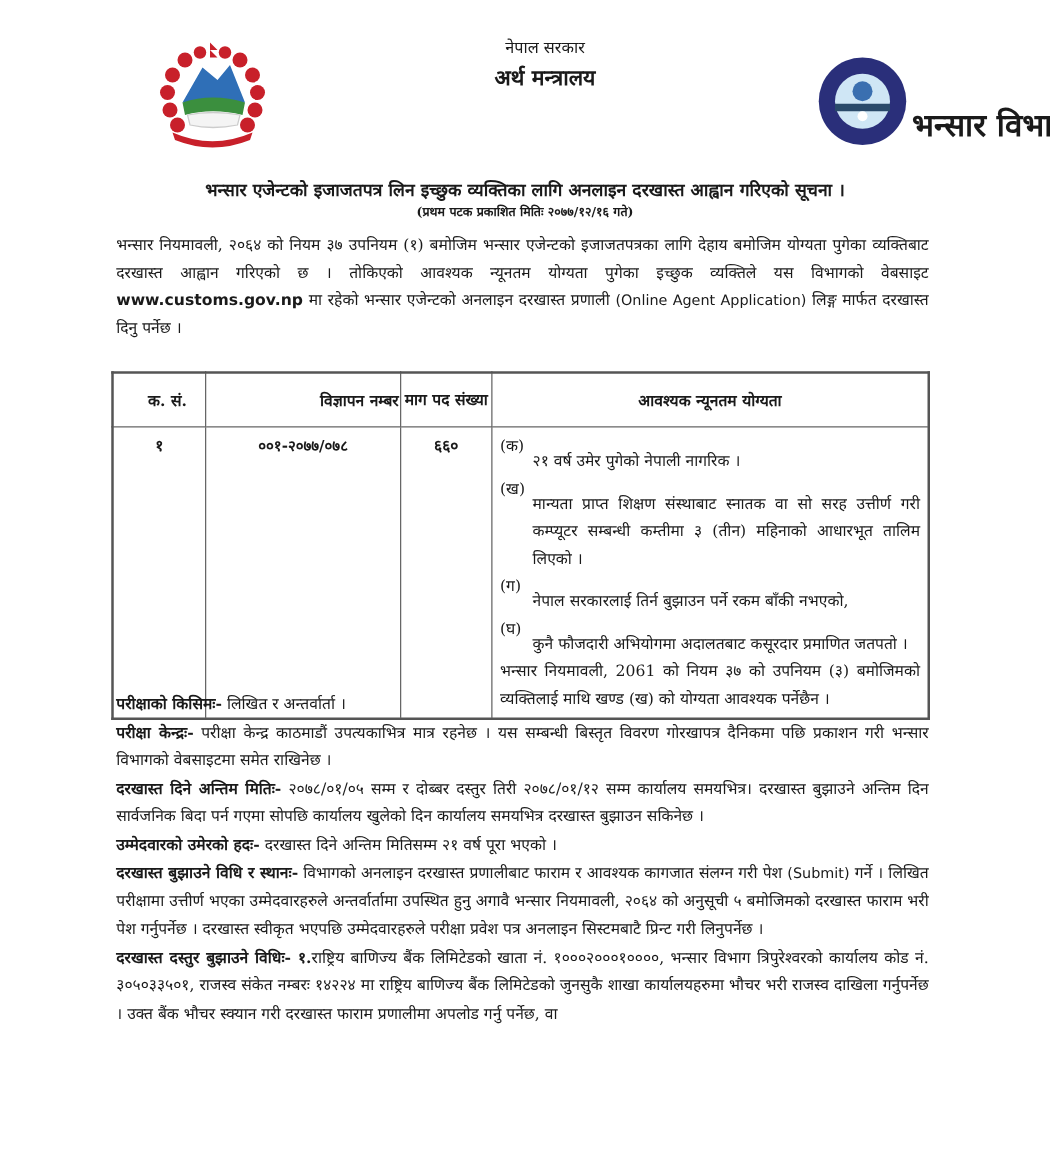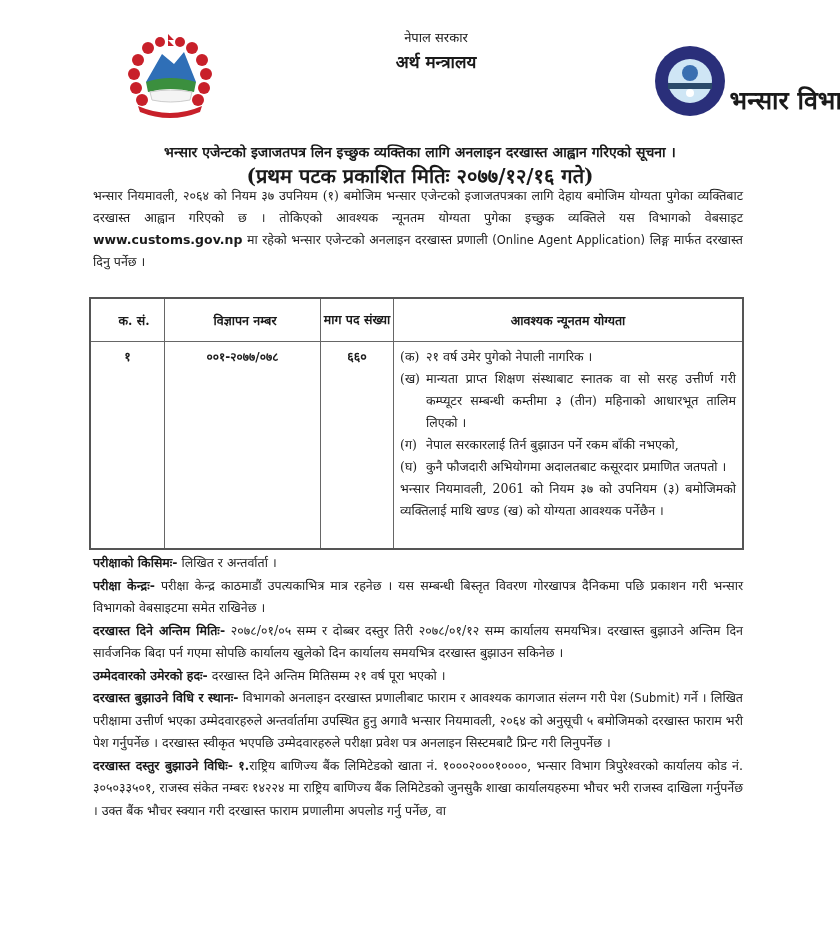--- a/index.html
+++ b/index.html
@@ -5,38 +5,38 @@
   html, body { margin:0; padding:0; background:#ffffff; }
   body { width:840px; height:932px; position:relative; overflow:hidden;
          font-family:"DejaVu Serif", serif; color:#1a1a1a; }
   .header { position:absolute; left:16px; top:0; width:840px; height:130px; }
   .emblem-left { position:absolute; left:108px; top:30px; width:92px; height:92px; }
   .emblem-right { position:absolute; left:638px; top:45px; width:72px; height:72px; }
   .gov { position:absolute; left:0; width:840px; text-align:center; top:28px; font-size:13px; }
   .ministry { position:absolute; left:0; width:840px; text-align:center; top:50px; font-size:17px; font-weight:bold; }
   .dept { position:absolute; left:0; width:840px; text-align:right; top:82px; font-size:25px; font-weight:bold; }
   .notice-title { position:absolute; left:100px; width:640px; top:142px; text-align:center; font-size:14px; font-weight:bold; }
-  .notice-sub { position:absolute; left:100px; width:640px; top:162px; text-align:center; font-size:20px; font-weight:bold; }
+  .notice-sub { position:absolute; left:100px; width:640px; top:162px; text-align:center; font-size:10px; font-weight:bold; }
   .intro { position:absolute; left:93px; width:650px; top:185px; font-size:12.5px; line-height:22px; text-align:justify; }
   .intro b { font-family:"DejaVu Sans", sans-serif; }
   .intro .en { font-family:"DejaVu Sans", sans-serif; font-size:11.5px; }
   table.qual { position:absolute; left:89px; top:297px; width:655px; border-collapse:collapse;
                font-size:12.5px; border:2px solid #555; }
   table.qual th, table.qual td { border:1px solid #666; vertical-align:top; }
   table.qual th { font-weight:bold; height:40px; vertical-align:middle; text-align:center; }
   table.qual th.c1 { width:58px;padding-left:14px; }
-  table.qual th.c2 { width:148px; text-align:center; padding-left:6px; }
+  table.qual th.c2 { width:148px; text-align:right; padding-left:6px; }
   table.qual th.c3 { width:70px; line-height:18px; }
   table.qual td { height:198px; }
   table.qual td.num { text-align:center; font-weight:bold; padding-top:6px; }
   table.qual td.adv { text-align:center; font-weight:bold; padding-top:6px; font-family:"DejaVu Sans", sans-serif; font-size:12px;}
   table.qual td.qlist { padding:4px 6px 4px 6px; line-height:22px; }
   .qitem { display:flex; }
   .qitem .k { width:26px; flex:none; }
-  .qitem .v { flex:1; text-align:justify; }
+  .qitem .v { flex:1; text-align:justify;margin-top:12px; }
   .section { position:absolute; left:93px; width:650px; top:552px; font-size:12.5px; line-height:22.5px; text-align:justify; }
   .section p { margin:0; }
   .section .lbl { font-weight:bold; }
   .section .en { font-family:"DejaVu Sans", sans-serif; font-size:11.5px; }
 </style>
 </head>
 <body>
 
 <div class="header">
   <svg class="emblem-left" viewBox="0 0 92 92">

